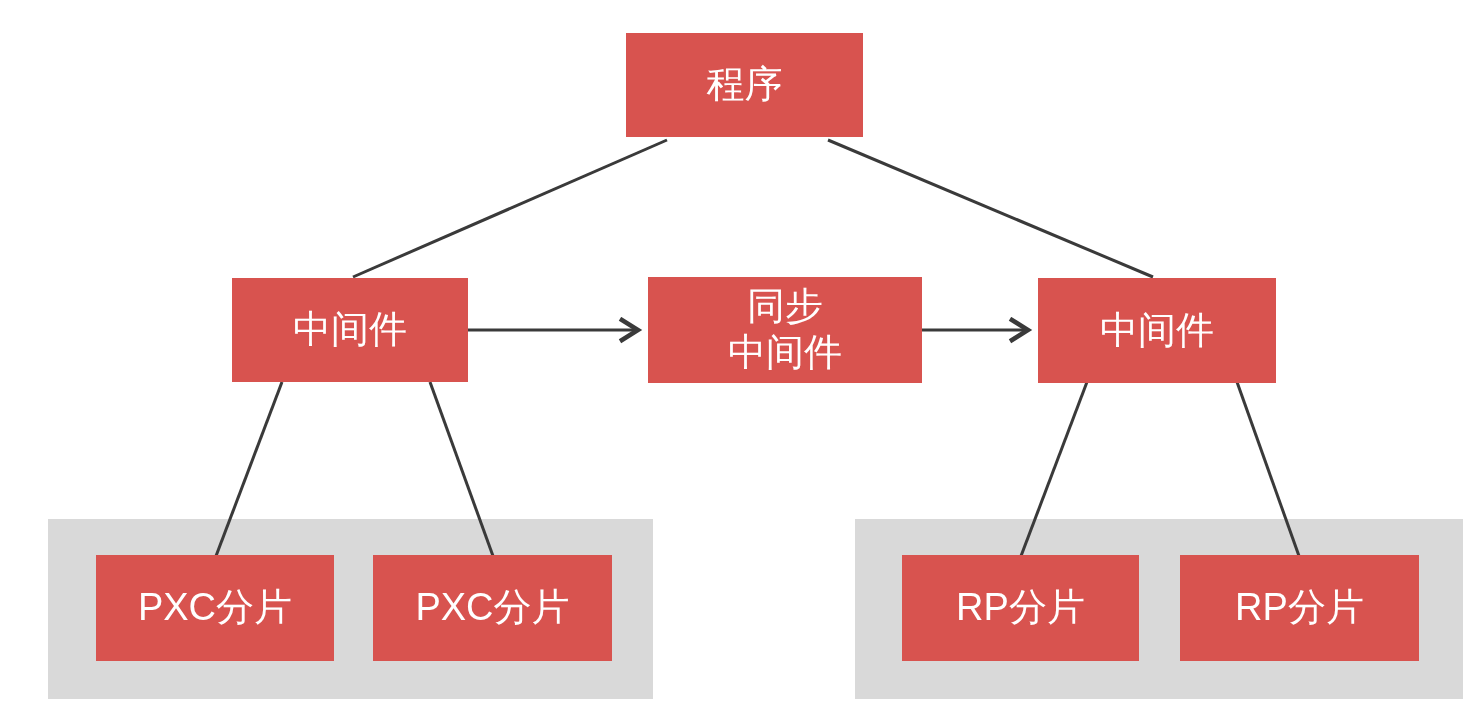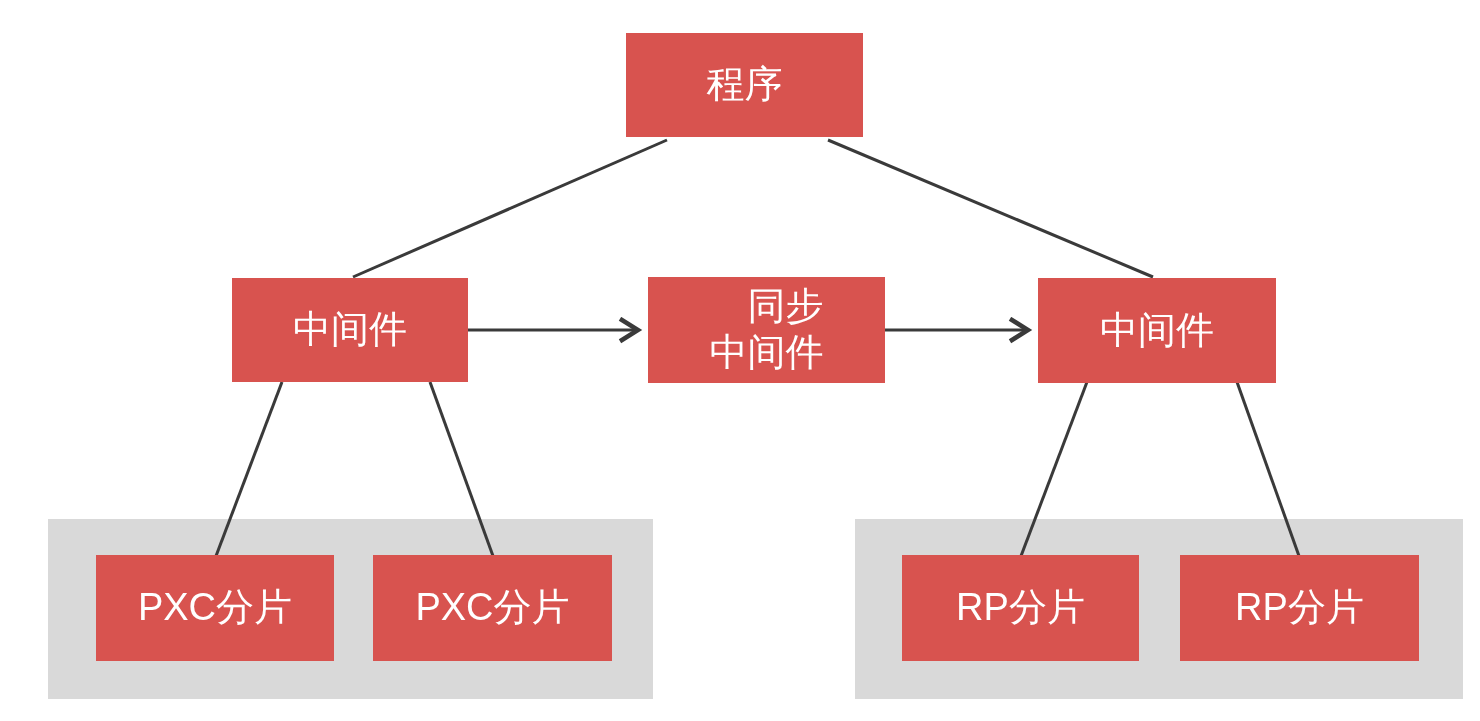--- a/index.html
+++ b/index.html
@@ -32,30 +32,30 @@
     position: absolute;
     background: var(--group-fill, #d9d9d9);
   }
   .node {
     position: absolute;
     background: var(--node-fill, #d8534f);
     color: var(--node-text, #ffffff);
     display: flex;
     align-items: center;
     justify-content: center;
-    text-align: right;
+    text-align: center;
     font-size: 38px;
     line-height: 1.2;
     white-space: pre-line;
     user-select: none;
   }
   
   #node-program        { left: 626px;  top: 33px;  width: 237px; height: 104px; }
   #node-mw-left        { left: 232px;  top: 278px; width: 236px; height: 104px; }
-  #node-mw-sync        { left: 648px;  top: 277px; width: 237px; height: 106px; }
+  #node-mw-sync        { left: 648px;  top: 277px; width: 274px; height: 106px; }
   #node-mw-right       { left: 1038px; top: 278px; width: 238px; height: 105px; }
   #panel-pxc           { left: 48px;   top: 519px; width: 605px; height: 180px; }
   #panel-rp            { left: 855px;  top: 519px; width: 608px; height: 180px; }
   #node-pxc-1          { left: 96px;   top: 555px; width: 238px; height: 106px; }
   #node-pxc-2          { left: 373px;  top: 555px; width: 239px; height: 106px; }
   #node-rp-1           { left: 902px;  top: 555px; width: 237px; height: 106px; }
   #node-rp-2           { left: 1180px; top: 555px; width: 239px; height: 106px; }
 </style>
 </head>
 <body>

